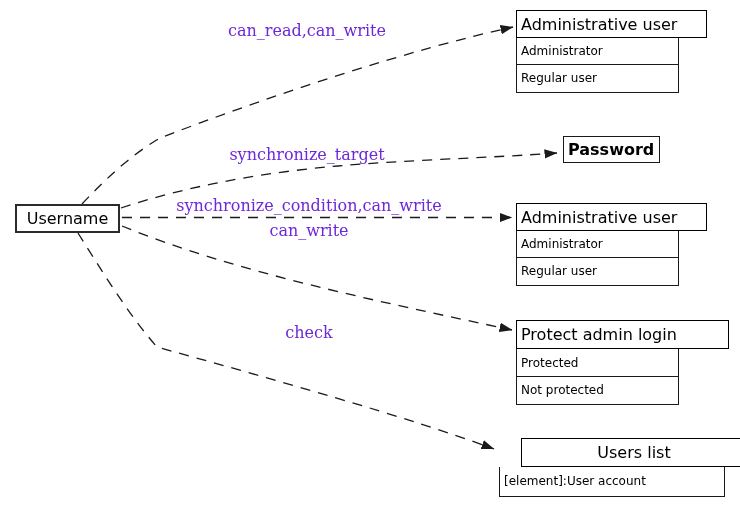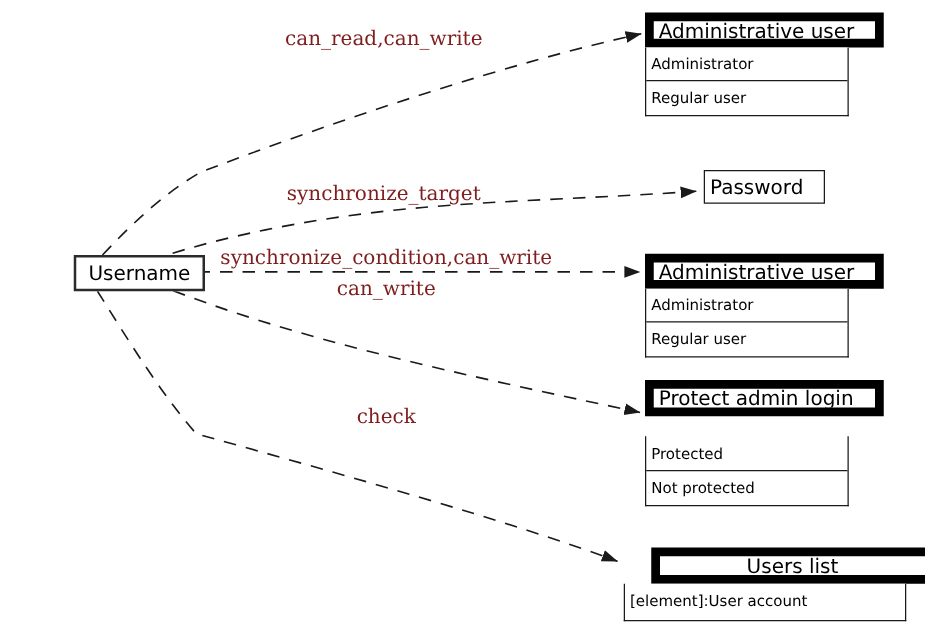--- a/index.html
+++ b/index.html
@@ -43,21 +43,21 @@
   .simple-node {
     border-width: 2px;
     border-color: #2b2b2b;
     justify-content: center;
     padding-left: 0;
   }
   .tbl-header {
     position: absolute;
     box-sizing: border-box;
     background: #ffffff;
-    border: 7px solid #000000;
+    border: 1px solid #000000;
     display: flex;
     align-items: center;
     font-size: 16px;
     white-space: nowrap;
     overflow: hidden;
     padding-left: 4px;
   }
   .tbl-header.centered {
     justify-content: center;
     padding-left: 0;
@@ -82,21 +82,21 @@
   .tbl-row.divided {
     border-bottom: 1px solid #1a1a1a;
   }
   .edge-label {
     position: absolute;
     font-family: "DejaVu Serif", "Liberation Serif", serif;
     font-size: 16px;
     line-height: 18px;
     white-space: nowrap;
     transform: translateX(-50%);
-    color: #7f1d1d;
+    color: #6d28d9;
   }
 </style>
 </head>
 <body>
 
 <div id="canvas">
 
   <svg id="edge-layer" width="740" height="507" viewBox="0 0 740 507" xmlns="http://www.w3.org/2000/svg">
     <defs>
       <marker id="arrow" viewBox="0 0 13 11" refX="12.5" refY="5.5" markerWidth="13" markerHeight="11" orient="auto" markerUnits="userSpaceOnUse">
@@ -109,42 +109,42 @@
     <path class="edge" d="M 122,226 C 235,272 372,300 512,330" marker-end="url(#arrow)"></path>
     <path class="edge" d="M 78,233 C 102,271 128,314 157,347 C 272,379 408,417 494,449" marker-end="url(#arrow)"></path>
   </svg>
 
   <div class="edge-label" style="left:307px; top:22px;">can_read,can_write</div>
   <div class="edge-label" style="left:309px; top:197px;">synchronize_condition,can_write</div>
   <div class="edge-label" style="left:307px; top:146px;">synchronize_target</div>
   <div class="edge-label" style="left:309px; top:222px;">can_write</div>
   <div class="edge-label" style="left:309px; top:324px;">check</div>
 
-  <div class="node-box simple-node" style="left:15px; top:204px; width:105px; height:29px;margin-left:44px;">Username</div>
+  <div class="node-box simple-node" style="left:15px; top:204px; width:105px; height:29px;">Username</div>
 
   <div>
     <div class="tbl-header" style="left:516px; top:10px; width:191px; height:28px;">Administrative user</div>
     <div class="tbl-body" style="left:516px; top:38px; width:163px; height:55px;">
       <div class="tbl-row divided" style="height:27px;">Administrator</div>
       <div class="tbl-row" style="height:26px;">Regular user</div>
     </div>
   </div>
 
-  <div class="node-box" style="left:563px; top:136px; width:97px; height:27px;">Password</div>
+  <div class="node-box" style="left:563px; top:136px; width:97px; height:27px;font-weight:bold;">Password</div>
 
   <div>
     <div class="tbl-header" style="left:516px; top:203px; width:191px; height:28px;">Administrative user</div>
     <div class="tbl-body" style="left:516px; top:231px; width:163px; height:55px;">
       <div class="tbl-row divided" style="height:27px;">Administrator</div>
       <div class="tbl-row" style="height:26px;">Regular user</div>
     </div>
   </div>
 
   <div>
-    <div class="tbl-header" style="left:516px; top:304px; width:191px; height:29px;">Protect admin login</div>
+    <div class="tbl-header" style="left:516px; top:320px; width:213px; height:29px;">Protect admin login</div>
     <div class="tbl-body" style="left:516px; top:349px; width:163px; height:56px;">
       <div class="tbl-row divided" style="height:28px;">Protected</div>
       <div class="tbl-row" style="height:26px;">Not protected</div>
     </div>
   </div>
 
   <div>
     <div class="tbl-header centered" style="left:499px; top:438px; width:226px; height:29px;">Users list</div>
     <div class="tbl-body" style="left:499px; top:467px; width:226px; height:30px;">
       <div class="tbl-row" style="height:28px;">[element]:User account</div>

